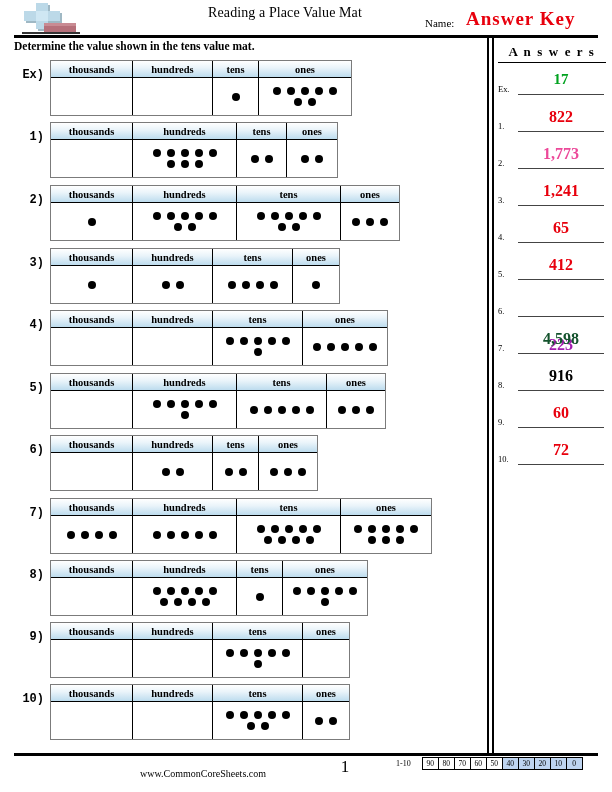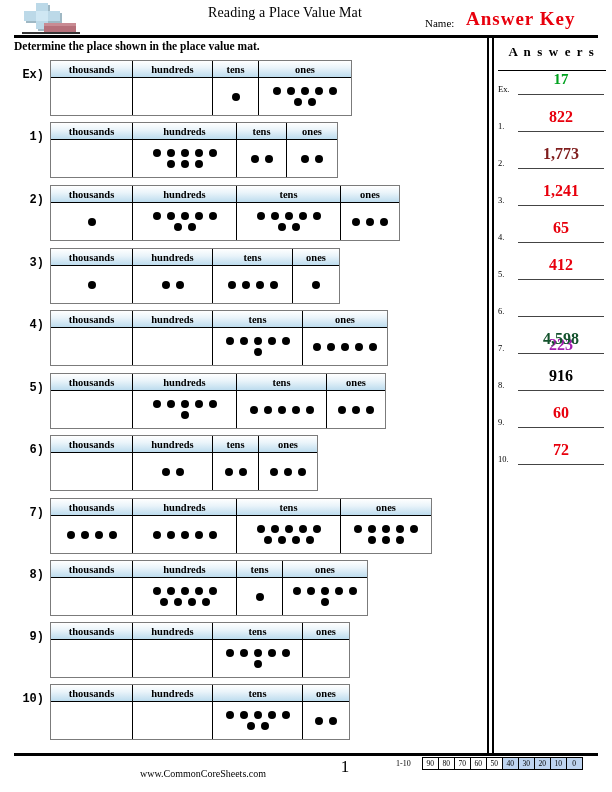--- a/index.html
+++ b/index.html
@@ -28,21 +28,21 @@
     position:absolute;left:14px;top:40px;width:460px;
     font-size:11.5px;font-weight:bold;
   }
 
   
   .ans-div1{position:absolute;left:487px;top:38px;width:1.5px;height:715px;background:#000;}
   .ans-div2{position:absolute;left:492px;top:38px;width:1.5px;height:715px;background:#000;}
   .ans-title{
     position:absolute;left:498px;top:44px;width:108px;text-align:center;
     font-size:13px;font-weight:bold;letter-spacing:1.6px;
-    border-bottom:1.6px solid #000;padding-bottom:10px;
+    border-bottom:1.6px solid #000;padding-bottom:2px;
   }
   .ans-row{position:absolute;left:498px;width:108px;height:37px;}
   .ans-num{position:absolute;left:0;top:18px;font-size:8.5px;}
   .ans-line{position:absolute;left:20px;top:28px;width:86px;height:1.4px;background:#444;}
   .ans-val{
     position:absolute;left:20px;top:5px;width:86px;text-align:center;
     font-size:16px;font-weight:bold;color:#e8000d;
   }
   .ans-val.ex{color:#00a21f;font-size:15px;}
 
@@ -110,39 +110,39 @@
     <polygon points="6,8 42,8 42,18 6,18" fill="#bcd9e8"></polygon>
     <rect x="18" y="8" width="12" height="10" fill="#cfe7f3"></rect>
     <rect x="26" y="20" width="32" height="9" fill="#b6707a"></rect>
     <rect x="26" y="20" width="32" height="3" fill="#c98b93"></rect>
     <rect x="4" y="29" width="58" height="2" fill="#333"></rect>
   </svg>
   <div class="hdr-title">Reading a Place Value Mat</div>
   <div class="name-label">Name:</div>
   <div class="answer-key">Answer Key</div>
   <div class="hdr-rule"></div>
-  <div class="instructions">Determine the place shown in the place value mat.</div>
+  <div class="instructions">Determine the value shown in the tens value mat.</div>
 
   <div class="ans-div1"></div>
   <div class="ans-div2"></div>
   <div class="ans-title">A n s w e r s</div>
   <div id="answers-list">
       <div class="ans-row" style="top: 66px;">
         <div class="ans-num">Ex.</div>
         <div class="ans-val ex" style="color: rgb(0, 162, 31);">17</div>
         <div class="ans-line"></div>
       </div>
       <div class="ans-row" style="top: 103px;">
         <div class="ans-num">1.</div>
         <div class="ans-val" style="color: rgb(232, 0, 13);">822</div>
         <div class="ans-line"></div>
       </div>
       <div class="ans-row" style="top: 140px;">
         <div class="ans-num">2.</div>
-        <div class="ans-val" style="color: #7f1d1d;">1,773</div>
+        <div class="ans-val" style="color: #ec4899;">1,773</div>
         <div class="ans-line"></div>
       </div>
       <div class="ans-row" style="top: 177px;">
         <div class="ans-num">3.</div>
         <div class="ans-val" style="color: rgb(232, 0, 13);">1,241</div>
         <div class="ans-line"></div>
       </div>
       <div class="ans-row" style="top: 214px;">
         <div class="ans-num">4.</div>
         <div class="ans-val" style="color: rgb(232, 0, 13);">65</div>

